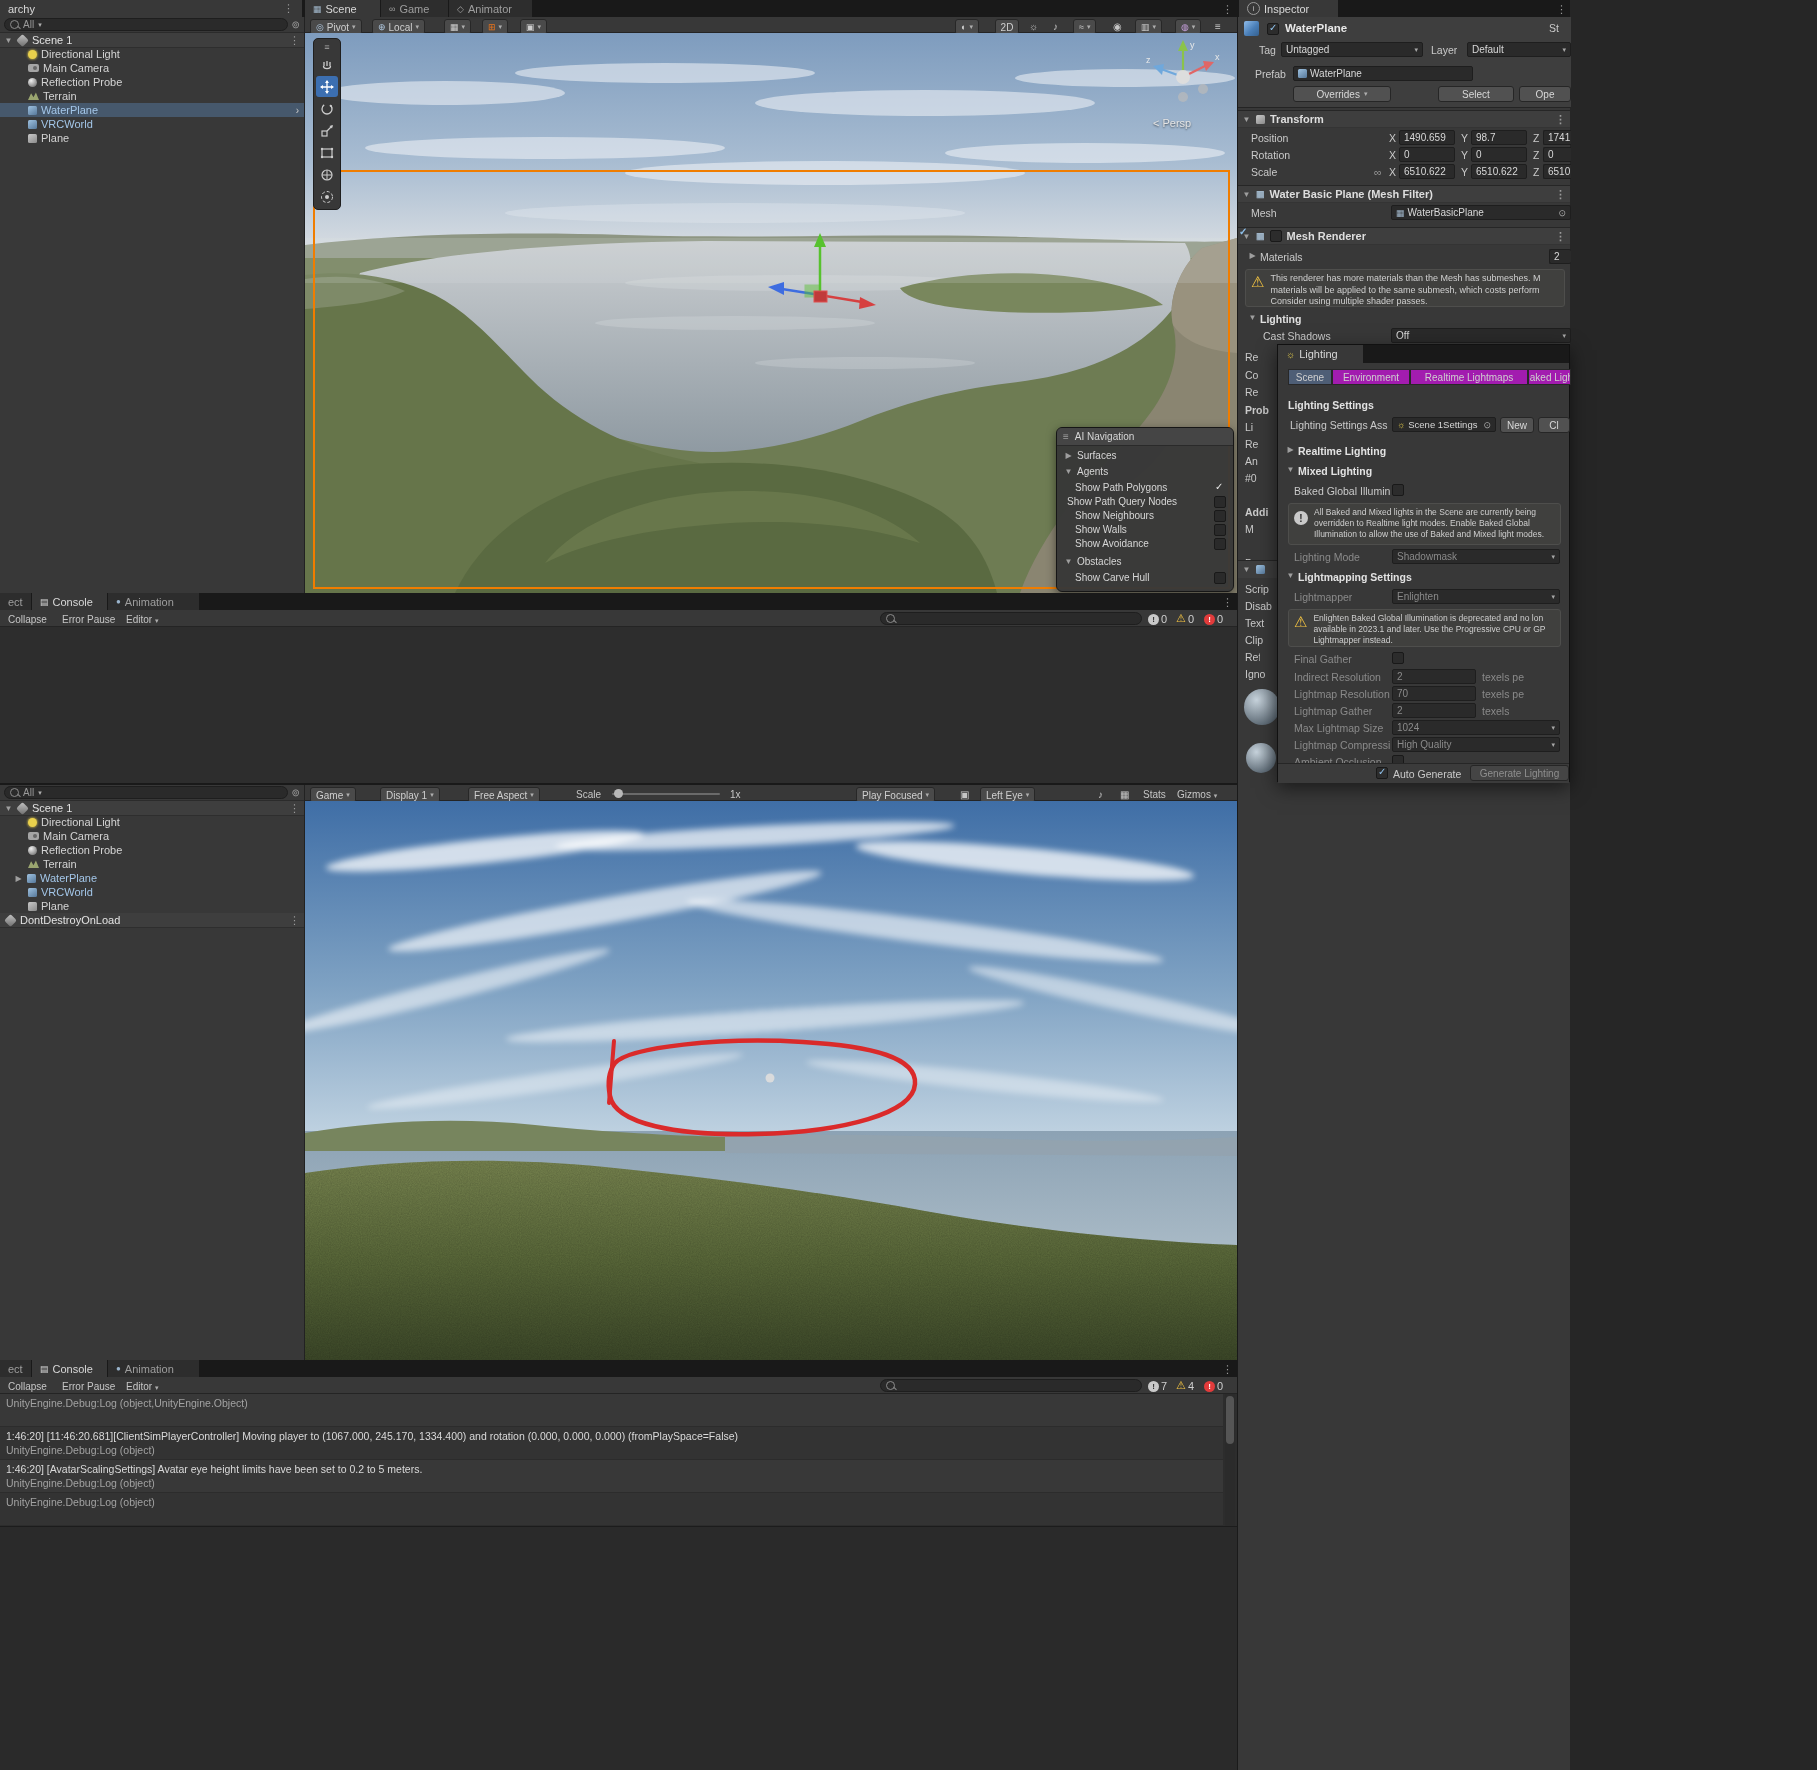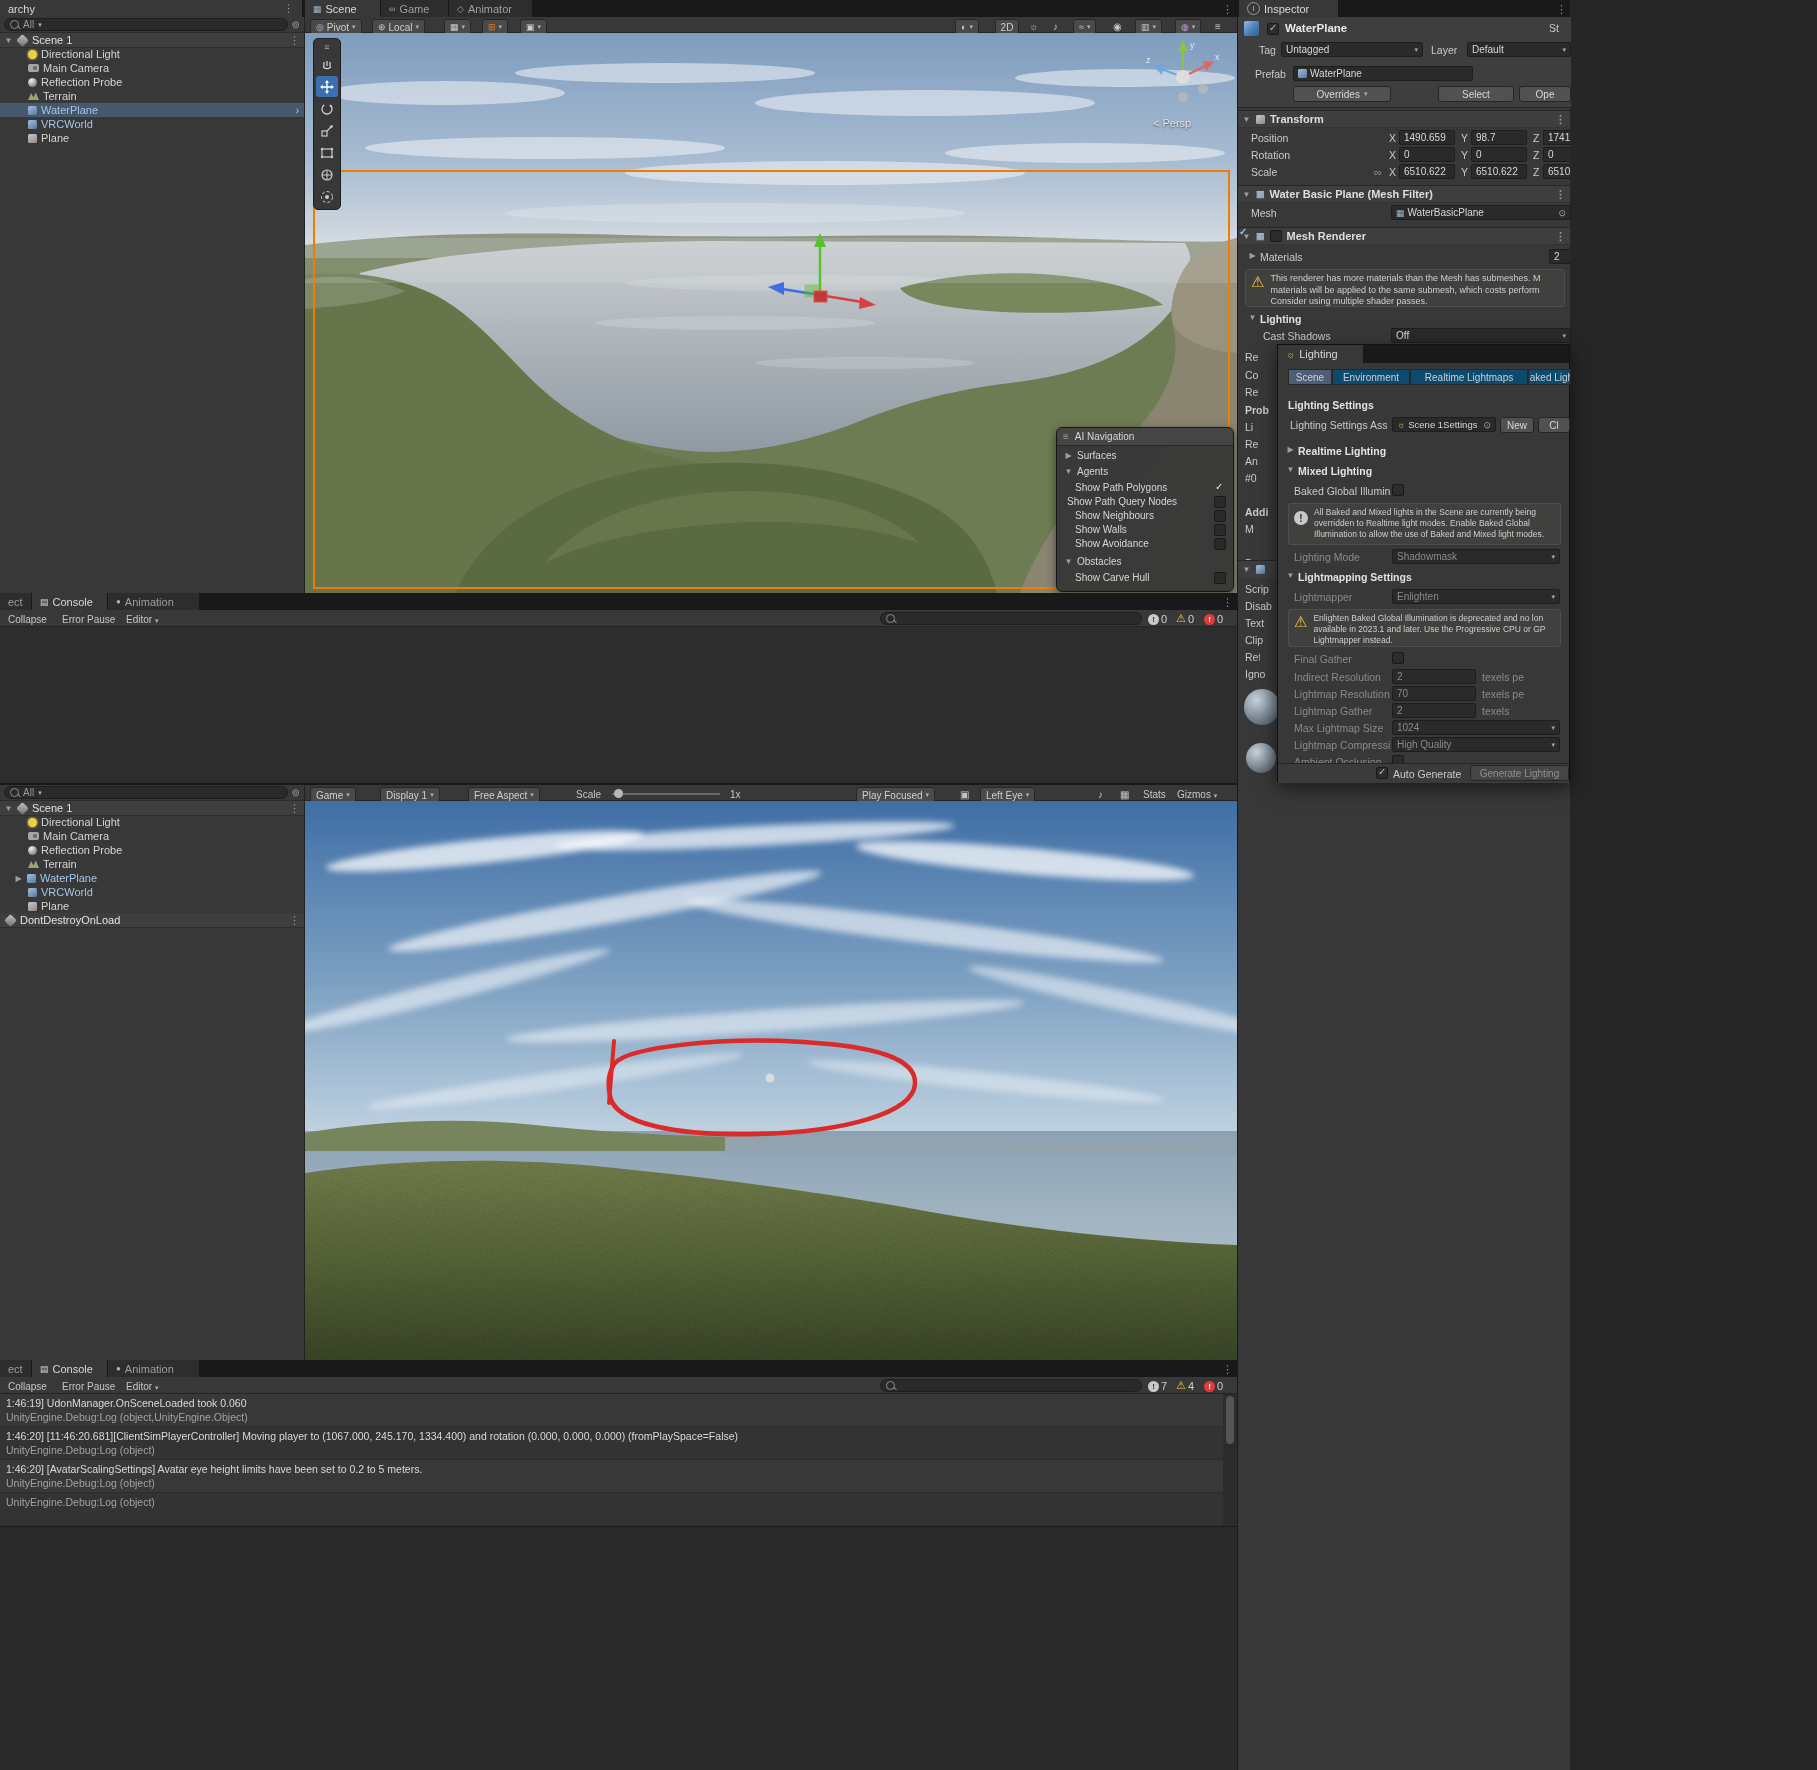--- a/index.html
+++ b/index.html
@@ -54,21 +54,21 @@
   .toolbtn{width:22px;height:21px;border-radius:3px;display:flex;align-items:center;justify-content:center;color:#CCC}
   .toolbtn.sel{background:#3C6FB1}
   .toolbtn.head{height:12px;color:#AAA;font-size:9px}
   .ainav{position:absolute;background:rgba(56,56,56,.97);border:1px solid #161616;border-radius:6px;box-shadow:0 3px 10px rgba(0,0,0,.5);font-size:10px;color:#D6D6D6}
   .ainav .hd{height:17px;background:#454545;border-radius:5px 5px 0 0;display:flex;align-items:center;gap:6px;padding:0 6px;border-bottom:1px solid #2A2A2A}
   .narow{position:absolute;left:0;right:0;height:13px;display:flex;align-items:center;gap:4px;padding:0 7px;box-sizing:border-box}
   .nchk{margin-left:auto;width:10px;height:10px;background:#2A2A2A;border:1px solid #191919;border-radius:2px;position:relative;flex:none}
   .nchk.on{background:none;border-color:transparent}
   .nchk.on::after{content:"✓";position:absolute;left:0;top:-2px;font-size:10px;color:#E6E6E6}
   .lwin{position:absolute;background:#383838;border:1px solid #111;box-shadow:0 6px 18px rgba(0,0,0,.55);z-index:6;font-size:10.5px;box-sizing:border-box}
-  .seg{position:absolute;height:16px;background:#0c4a6e;border:1px solid #282828;display:flex;align-items:center;justify-content:center;font-size:10px;color:#CFCFCF;padding:0 6px;overflow:hidden;white-space:nowrap;box-sizing:border-box}
+  .seg{position:absolute;height:16px;background:#a21caf;border:1px solid #282828;display:flex;align-items:center;justify-content:center;font-size:10px;color:#CFCFCF;padding:0 6px;overflow:hidden;white-space:nowrap;box-sizing:border-box}
   .seg.on{background:#4E5E76}
   .strack{position:absolute;width:108px;height:2px;background:#6A6A6A;border-radius:1px}
   .sthumb{position:absolute;width:9px;height:9px;border-radius:50%;background:#B8B8B8;top:-4px;left:2px}
   .sphere{position:absolute;border-radius:50%;background:radial-gradient(circle at 35% 30%,#C7D3DC,#5E6B76 75%,#3A434C)}
   .cube16{width:15px;height:15px;border-radius:2px;background:linear-gradient(135deg,#8FBCEA 0%,#4A7FB8 55%,#35608E 100%)}
   .iicon{width:11px;height:11px;border-radius:50%;border:1px solid #9A9A9A;color:#BDBDBD;font-size:8px;display:inline-flex;align-items:center;justify-content:center;flex:none}
   svg text{font-family:"Liberation Sans",sans-serif}
 </style>
 </head>
 <body>
@@ -568,21 +568,20 @@
       <span class="abs" style="left:1176px;top:1px;display:flex;gap:2px;align-items:center">
         <span style="color:#F5C542;font-size:11px">⚠</span>
         <span style="margin-top:2px">4</span>
       </span>
       <span class="abs" style="left:1204px;top:3px;display:flex;gap:2px;align-items:center">
         <span class="cic" style="background:#E23B3B;color:#FFF">!</span>
         <span>0</span>
       </span>
     </div>
     <div class="centry" style="top:34px;background:#383838">
-      <div class="l1">1:46:19] UdonManager.OnSceneLoaded took  0.060</div>
       <div class="l2">UnityEngine.Debug:Log (object,UnityEngine.Object)</div>
     </div>
     <div class="centry" style="top:67px;background:#333333">
       <div class="l1">1:46:20] [11:46:20.681][ClientSimPlayerController] Moving player to (1067.000, 245.170, 1334.400) and rotation (0.000, 0.000, 0.000) (fromPlaySpace=False)</div>
       <div class="l2">UnityEngine.Debug:Log (object)</div>
     </div>
     <div class="centry" style="top:100px;background:#383838">
       <div class="l1">1:46:20] [AvatarScalingSettings] Avatar eye height limits have been set to 0.2 to 5 meters.</div>
       <div class="l2">UnityEngine.Debug:Log (object)</div>
     </div>

